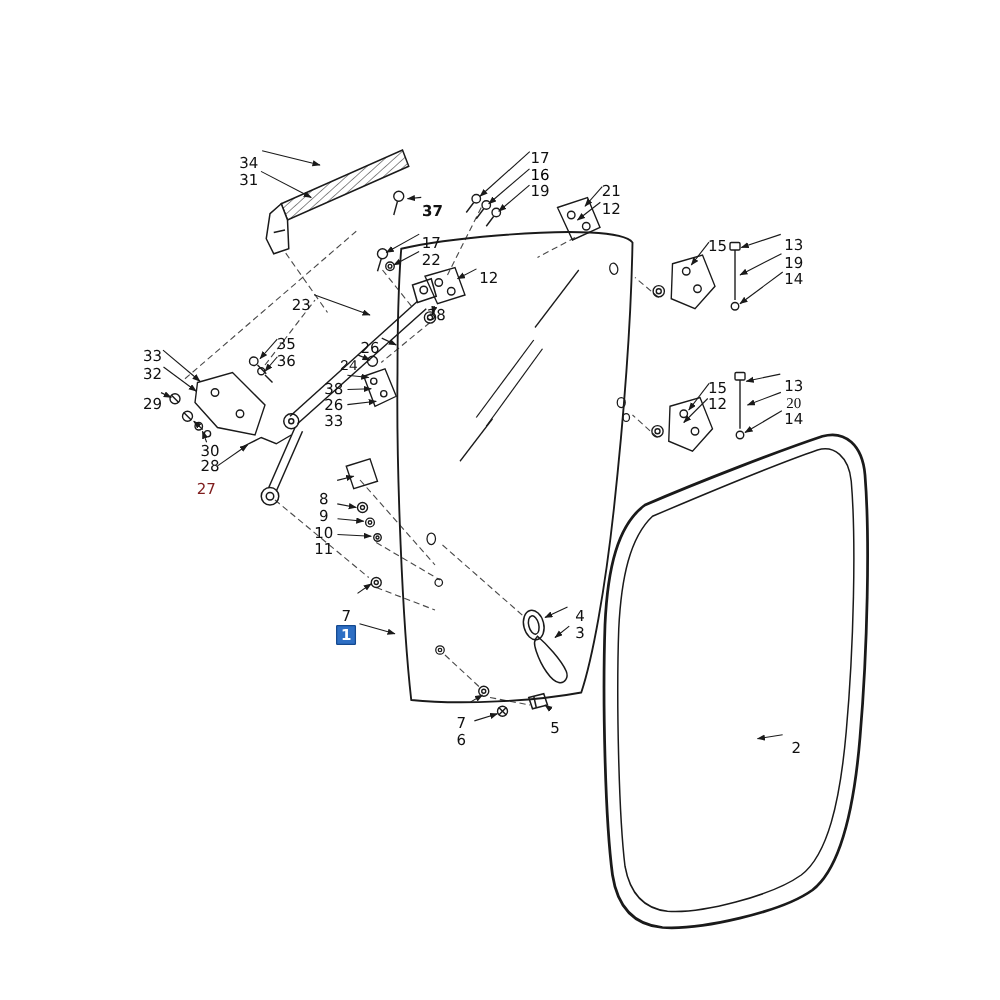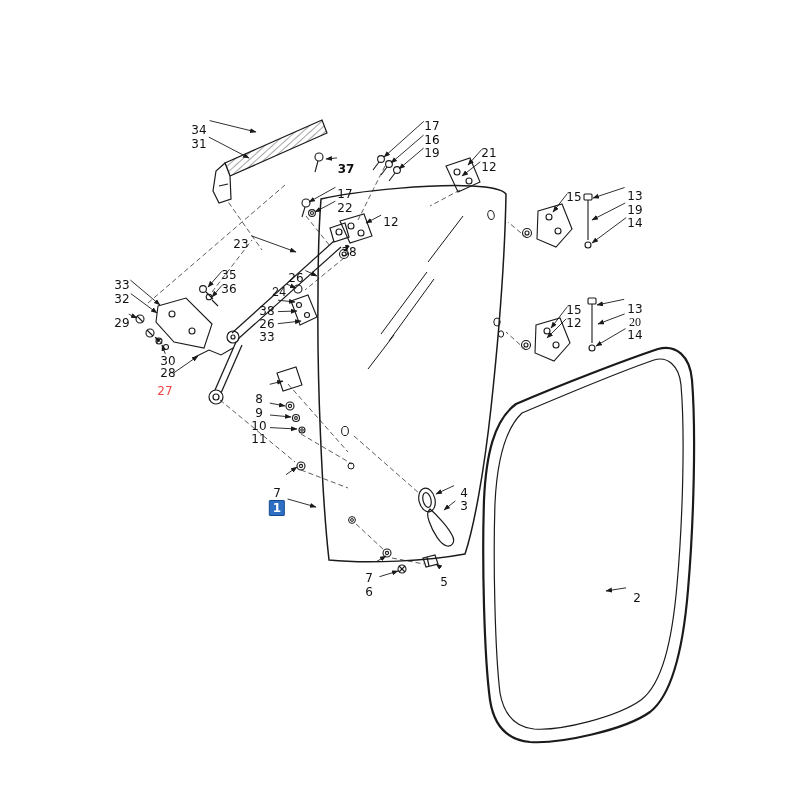--- a/index.html
+++ b/index.html
@@ -248,21 +248,21 @@
       <span class="lbl" style="left: 349px; top: 240px; color: rgb(17, 17, 17);">38</span>
       <span class="lbl" style="left: 296px; top: 266px; color: rgb(17, 17, 17);">26</span>
       <span class="lbl" style="left: 279px; top: 281px; color: rgb(17, 17, 17); font-family: Liberation Mono, monospace;">24</span>
       <span class="lbl" style="left: 229px; top: 263px; color: rgb(17, 17, 17);">35</span>
       <span class="lbl" style="left: 229px; top: 277px; color: rgb(17, 17, 17);">36</span>
       <span class="lbl" style="left: 122px; top: 273px; color: rgb(17, 17, 17);">33</span>
       <span class="lbl" style="left: 122px; top: 287px; color: rgb(17, 17, 17);">32</span>
       <span class="lbl" style="left: 122px; top: 311px; color: rgb(17, 17, 17);">29</span>
       <span class="lbl" style="left: 168px; top: 349px; color: rgb(17, 17, 17);">30</span>
       <span class="lbl" style="left: 168px; top: 361px; color: rgb(17, 17, 17);">28</span>
-      <span class="lbl" style="left: 165px; top: 379px; color: #ef4444;">27</span>
+      <span class="lbl" style="left: 165px; top: 379px; color: #7f1d1d;">27</span>
       <span class="lbl" style="left: 267px; top: 299px; color: rgb(17, 17, 17);">38</span>
       <span class="lbl" style="left: 267px; top: 312px; color: rgb(17, 17, 17);">26</span>
       <span class="lbl" style="left: 267px; top: 325px; color: rgb(17, 17, 17);">33</span>
       <span class="lbl" style="left: 574px; top: 185px; color: rgb(17, 17, 17);">15</span>
       <span class="lbl" style="left: 635px; top: 184px; color: rgb(17, 17, 17);">13</span>
       <span class="lbl" style="left: 635px; top: 198px; color: rgb(17, 17, 17);">19</span>
       <span class="lbl" style="left: 635px; top: 211px; color: rgb(17, 17, 17);">14</span>
       <span class="lbl" style="left: 259px; top: 387px; color: rgb(17, 17, 17);">8</span>
       <span class="lbl" style="left: 259px; top: 401px; color: rgb(17, 17, 17);">9</span>
       <span class="lbl" style="left: 259px; top: 414px; color: rgb(17, 17, 17);">10</span>

